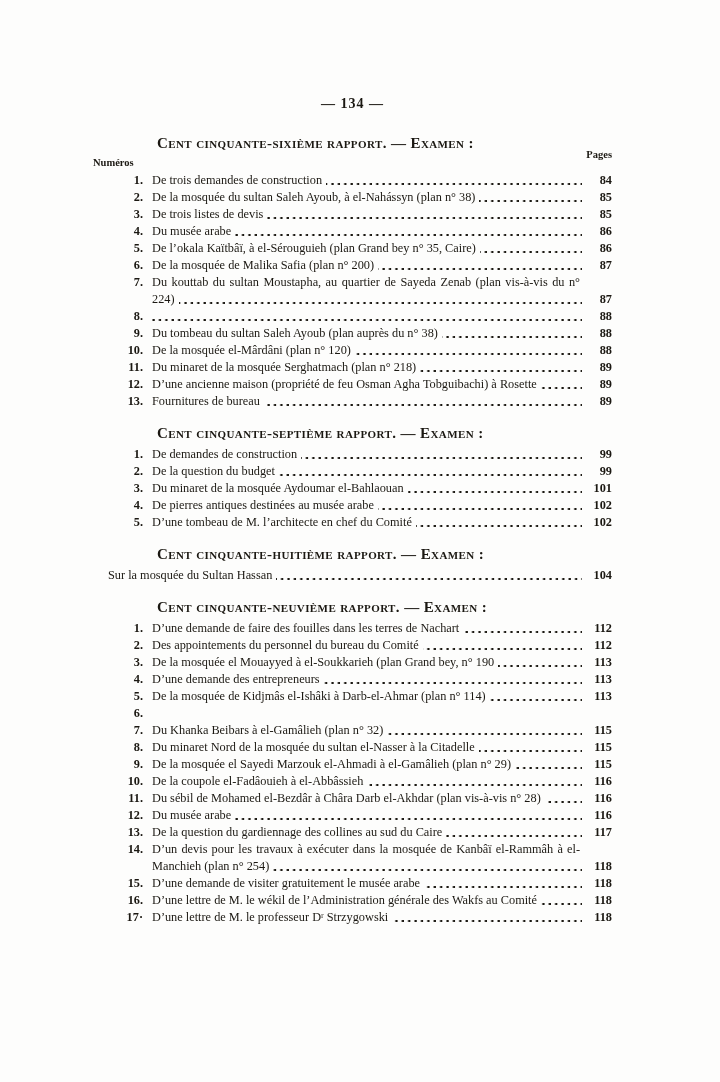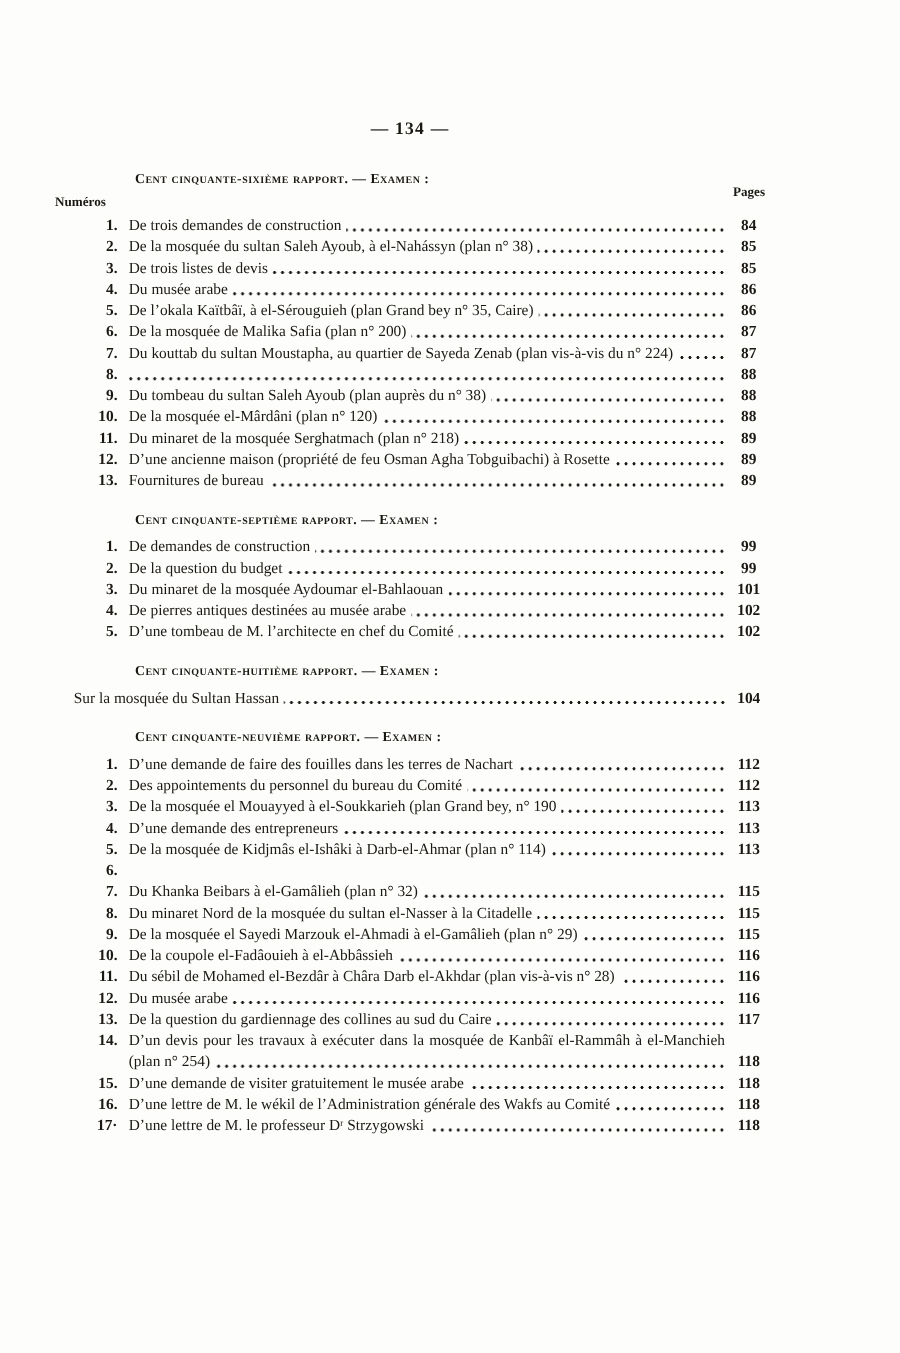--- a/index.html
+++ b/index.html
@@ -7,37 +7,37 @@
   .sheet {
     position: relative;
     width: 720px;
     height: 1082px;
     margin: 0 auto;
     background: var(--paper, #fdfdfc);
     color: var(--ink, #1b1812);
     font-family: "Liberation Serif", "DejaVu Serif", serif;
     overflow: hidden;
   }
-  .content { padding: 96px 108px 0 44px; }
+  .content { padding: 96px 108px 0 93px; }
 
   .page-number {
     text-align: center;
     font-weight: bold;
     font-size: 14px;
     letter-spacing: 1px;
     line-height: 16px;
   }
 
   .toc-section { margin-top: 15px; }
   .toc-section:first-of-type { margin-top: 23px; }
 
   .section-heading {
     font-variant: small-caps;
     font-weight: bold;
-    font-size: 11px;
+    font-size: 15px;
     letter-spacing: 0.4px;
     line-height: 17px;
     margin: 0 0 4px 64px;
   }
 
   .colheads {
     display: none;            
     justify-content: space-between;
     align-items: flex-end;
     font-size: 10.5px;
@@ -83,21 +83,21 @@
     background-image: radial-gradient(circle at 1.6px 2px, var(--ink, #1b1812) 1.05px, transparent 1.45px);
     background-size: 6.4px 4px;
     background-repeat: repeat-x;
     background-position: left bottom;
   }
   .entry .pg {
     position: absolute;
     right: 0;
     bottom: 0;
     min-width: 30px;
-    text-align: center;
+    text-align: right;
     background: var(--paper, #fdfdfc);
     padding-left: 4px;
     line-height: 17px;
     font-weight: bold;
     z-index: 2;
   }
 </style>
 </head>
 <body>
 

